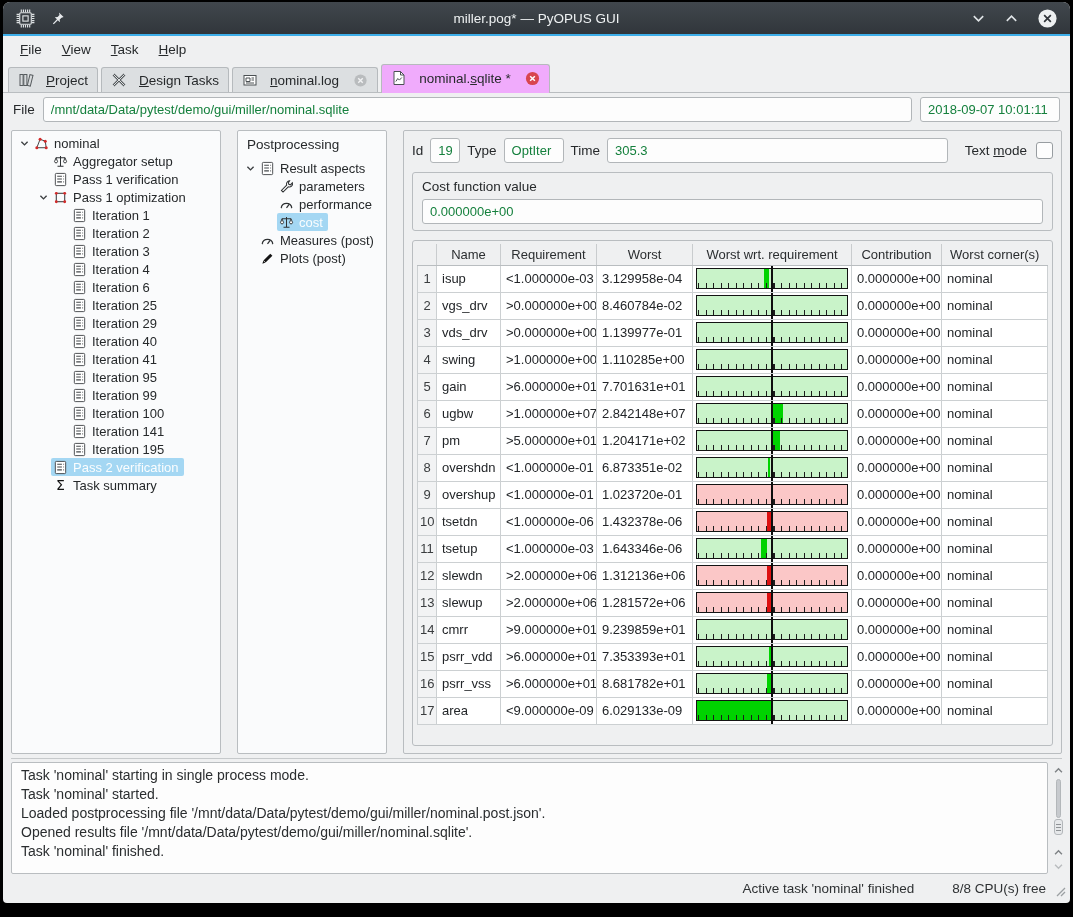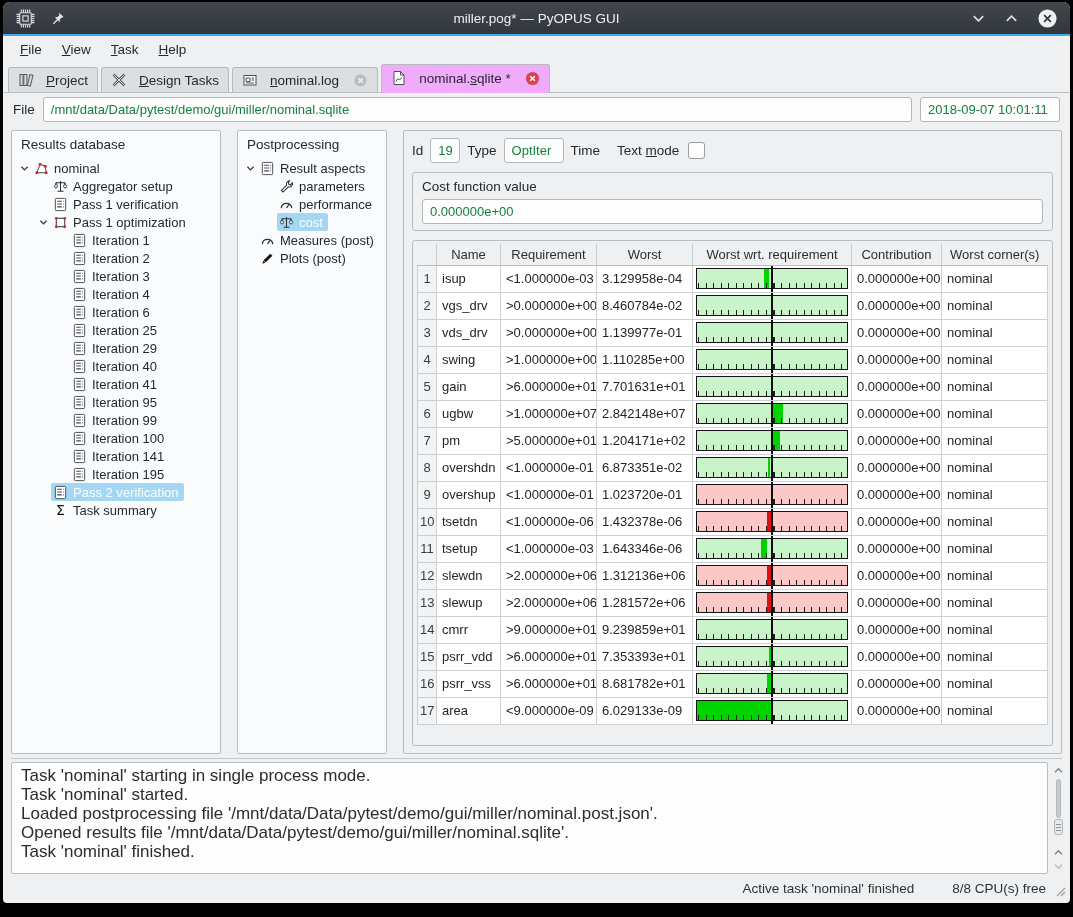--- a/index.html
+++ b/index.html
@@ -94,21 +94,21 @@
   .gauge.fail { background:#fbc7c7; }
   .gmark { position:absolute; top:0; bottom:0; z-index:1; }
   .gticks { position:absolute; left:1px; right:1px; bottom:0; height:5px; z-index:2;
     background:repeating-linear-gradient(to right,#1c1c1c 0 1px,transparent 1px 7.55px); }
   .gcenter { position:absolute; left:50%; top:-3px; bottom:-4px; width:2px; margin-left:-1px; background:#0d0d0d; z-index:3; }
   
   .log-splitter { height:4px; flex:none; border-top:1px solid #c6c9cb; margin:0 8px; }
   .logwrap { height:112px; flex:none; display:flex; padding:0 4px 0 8px; gap:3px; }
   .logbox {
     flex:1; background:#fdfdfd; border:1px solid #b9bdc0; border-radius:2px;
-    padding:3px 9px; font-size:17px; line-height:19px; color:#2a2d2f; overflow:hidden;
+    padding:3px 9px; font-size:14px; line-height:19px; color:#2a2d2f; overflow:hidden;
   }
   .scrollbar { width:15px; flex:none; display:flex; flex-direction:column; align-items:center; padding:1px 0; }
   .sb-btn { height:14px; display:flex; align-items:center; justify-content:center; }
   .sb-track { flex:1; width:9px; position:relative; }
   .sb-thumb { position:absolute; left:2px; width:5px; top:2px; height:58%; background:#c7cace; border-radius:3px; border:1px solid #b3b7ba; }
   .sb-grip { position:absolute; left:0; top:62%; width:9px; height:16px; background:#e6e8ea; border:1px solid #b3b7ba; border-radius:3px;
     display:flex; flex-direction:column; justify-content:center; gap:2px; align-items:center; }
   .sb-grip i { display:block; width:5px; height:1px; background:#8f9396; }
   
   .statusbar {
@@ -225,21 +225,20 @@
 
   <div class="filerow">
     <span>File</span>
     <input class="text file-input" value="/mnt/data/Data/pytest/demo/gui/miller/nominal.sqlite" style="">
     <input class="text date-input" value="2018-09-07 10:01:11" style="">
   </div>
 
   <div class="main">
 
     <div class="panel left">
-      <div class="panel-title">Results database</div>
       <div class="tree" id="results-tree">
           <div class="tree-row" style="padding-left: 4px;">
             <span class="exp">
               <svg viewBox="0 0 16 16">
                 <path d="M3.5 5.5L8 10l4.5-4.5" fill="none" stroke="#3b3e40" stroke-width="2"></path>
               </svg>
             </span>
             <span class="hl">
               <span class="ticon">
                 <svg viewBox="0 0 16 16">
@@ -577,20 +576,21 @@
 
     <div class="splitter"></div>
 
     <div class="panel right">
       <div class="idrow">
         <span>Id</span>
         <input class="text id-input" value="19" style="">
         <span>Type</span>
         <input class="text type-input" value="OptIter" style="">
         <span>Time</span>
+        <input class="text time-input" value="305.3" style="">
         <span style="margin-left:10px;">Text <u>m</u>ode</span>
         <span class="checkbox"></span>
       </div>
 
       <div class="groupbox">
         <div class="group-label">Cost function value</div>
         <input class="text cost-input" value="0.000000e+00" style="">
       </div>
 
       <div class="groupbox table-group">

